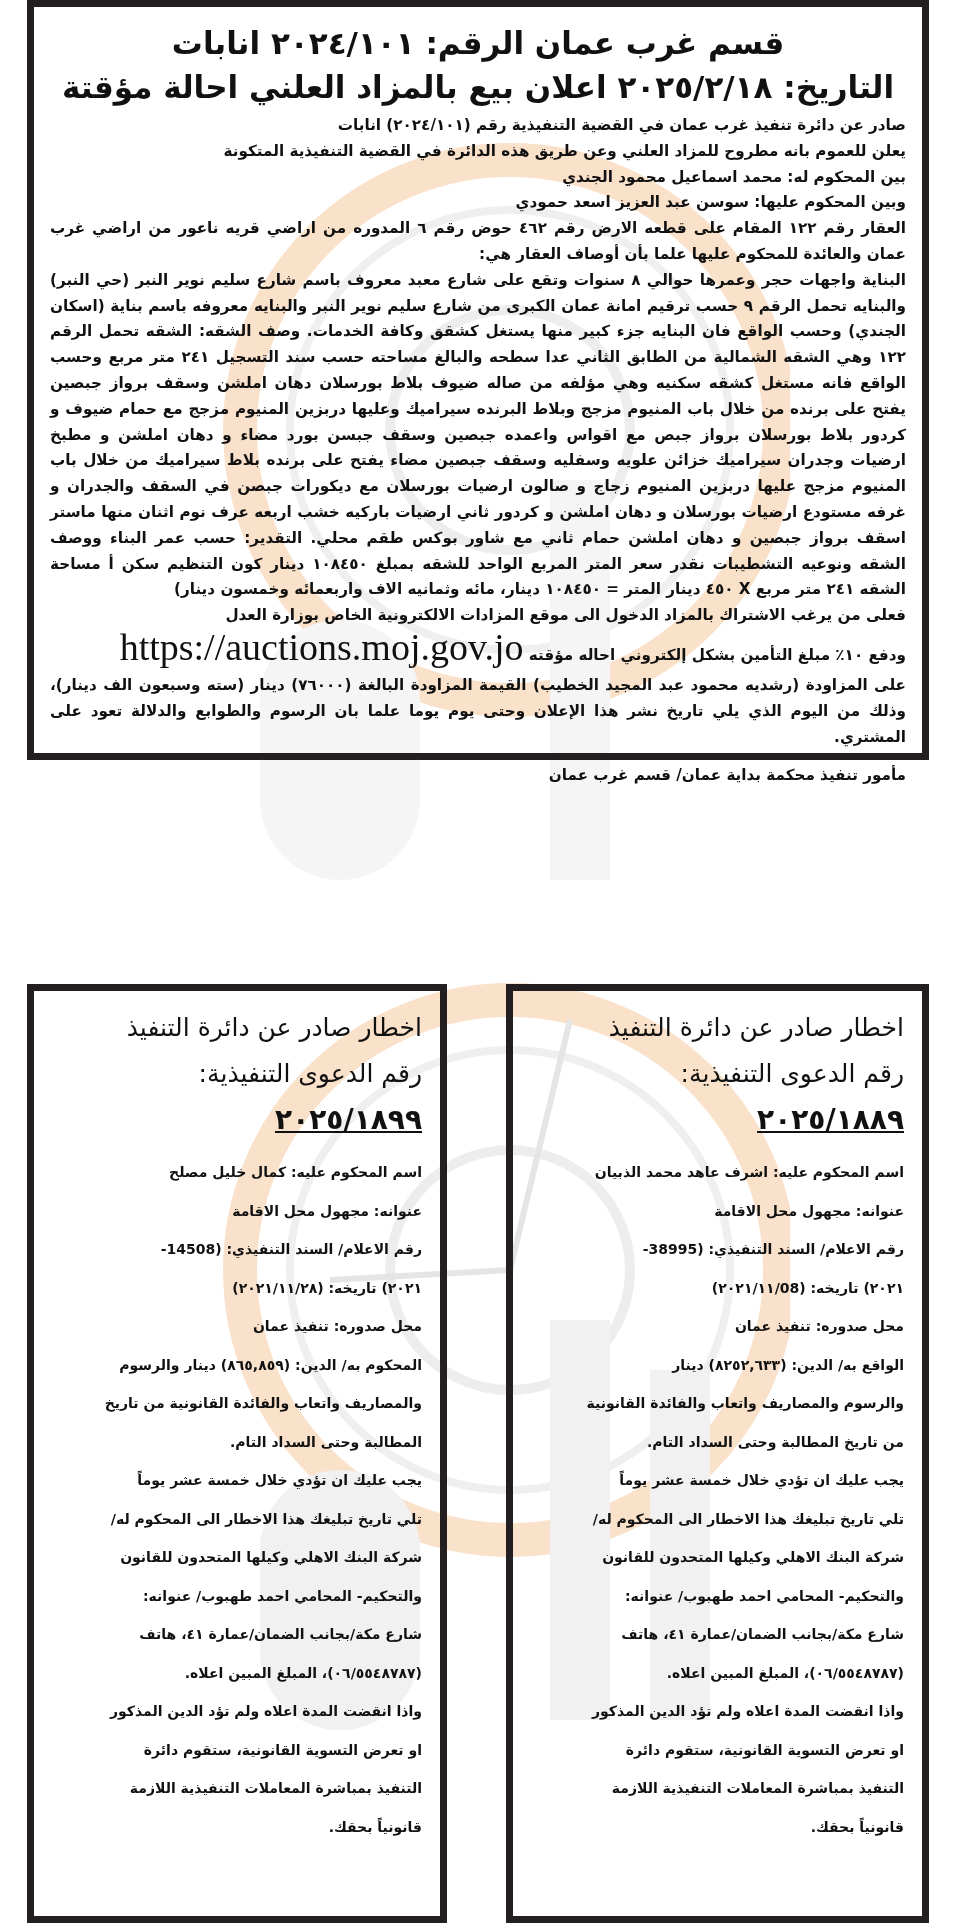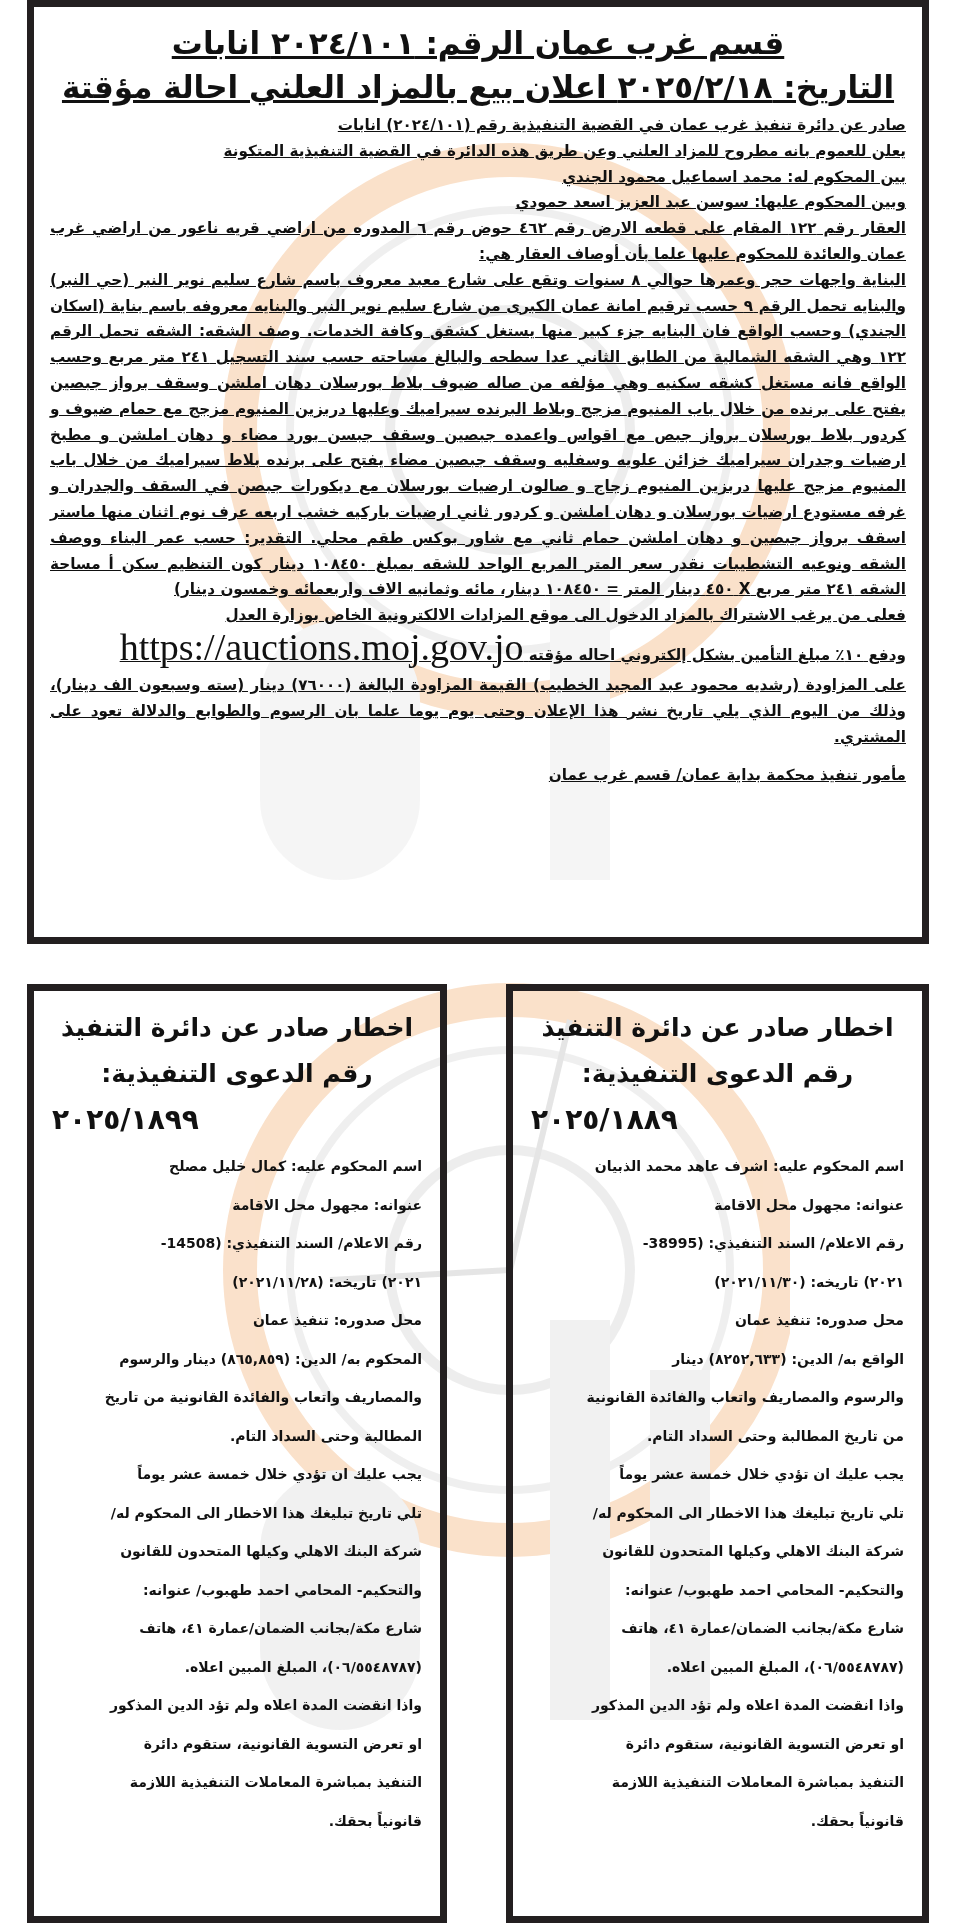--- a/index.html
+++ b/index.html
@@ -11,46 +11,46 @@
     }
     .watermark {
       position: absolute; left: 170px; top: 120px; width: 620px; height: 1700px;
       pointer-events: none; z-index: 0;
     }
     .box {
       position: absolute; box-sizing: border-box;
       border: 7px solid #231f20; background: transparent; z-index: 1;
       direction: rtl;
     }
-    #top-box { left: 27px; top: 0px; width: 902px; height: 944px; padding: 14px 16px 0 16px; text-decoration: underline; }
+    #top-box { left: 27px; top: 0px; width: 902px; height: 760px; padding: 14px 16px 0 16px; }
     #left-box { left: 27px; top: 984px; width: 420px; height: 939px; padding: 14px 18px 0 18px; }
     #right-box { left: 506px; top: 984px; width: 423px; height: 939px; padding: 14px 18px 0 18px; }
 
     .h1 {
       text-align: center; font-weight: bold; font-size: 31px; line-height: 44px;
       margin: 0; white-space: nowrap;
     }
     .body-text {
       font-weight: bold; font-size: 15.2px; line-height: 25.8px; text-align: justify;
       text-align-last: right; margin: 0;
     }
     .body-text p { margin: 0; }
     .url-line { font-weight: bold; font-size: 15.2px; line-height: 36px; }
     .url {
       font-family: "Liberation Serif", serif; font-weight: normal; font-size: 38px;
       direction: ltr; unicode-bidi: embed;
     }
     .signature { font-weight: bold; font-size: 15.2px; margin-top: 16px; }
 
     .notice-title {
-      text-align: center; font-weight: bold; font-size: 25px; line-height: 46px; margin: 0;
+      font-weight: normal; font-size: 25px; line-height: 46px; margin: 0;
       white-space: nowrap; letter-spacing: 0.5px;
     }
     .notice-number {
-      text-align: left; font-weight: bold; font-size: 28px; line-height: 46px; margin: 0 0 4px 0;
+      text-align: right; font-weight: bold; font-size: 28px; line-height: 46px; margin: 0 0 10px 0; text-decoration: underline;
     }
     .notice-line {
       font-weight: bold; font-size: 14px; line-height: 38.5px; margin: 0;
       text-align: justify; text-align-last: right;
     }
   </style>
 </head>
 <body>
 
 <svg class="watermark" viewBox="0 0 620 1700" xmlns="http://www.w3.org/2000/svg">
@@ -91,21 +91,21 @@
   <div class="signature">مأمور تنفيذ محكمة بداية عمان/ قسم غرب عمان</div>
 </section>
 
 <section class="box" id="right-box">
   <h2 class="notice-title">اخطار صادر عن دائرة التنفيذ</h2>
   <h2 class="notice-title">رقم الدعوى التنفيذية:</h2>
   <div class="notice-number">٢٠٢٥/١٨٨٩</div>
   <p class="notice-line">اسم المحكوم عليه: اشرف عاهد محمد الذبيان</p>
   <p class="notice-line">عنوانه: مجهول محل الاقامة</p>
   <p class="notice-line">رقم الاعلام/ السند التنفيذي: (38995-</p>
-  <p class="notice-line">٢٠٢١) تاريخه: (٢٠٢١/١١/٣٠)</p>
+  <p class="notice-line">٢٠٢١) تاريخه: (٢٠٢١/١١/08)</p>
   <p class="notice-line">محل صدوره: تنفيذ عمان</p>
   <p class="notice-line">الواقع به/ الدين: (٨٢٥٢,٦٣٣) دينار</p>
   <p class="notice-line">والرسوم والمصاريف واتعاب والفائدة القانونية</p>
   <p class="notice-line">من تاريخ المطالبة وحتى السداد التام.</p>
   <p class="notice-line">يجب عليك ان تؤدي خلال خمسة عشر يوماً</p>
   <p class="notice-line">تلي تاريخ تبليغك هذا الاخطار الى المحكوم له/</p>
   <p class="notice-line">شركة البنك الاهلي وكيلها المتحدون للقانون</p>
   <p class="notice-line">والتحكيم- المحامي احمد طهبوب/ عنوانه:</p>
   <p class="notice-line">شارع مكة/بجانب الضمان/عمارة ٤١، هاتف</p>
   <p class="notice-line">(٠٦/٥٥٤٨٧٨٧)، المبلغ المبين اعلاه.</p>

